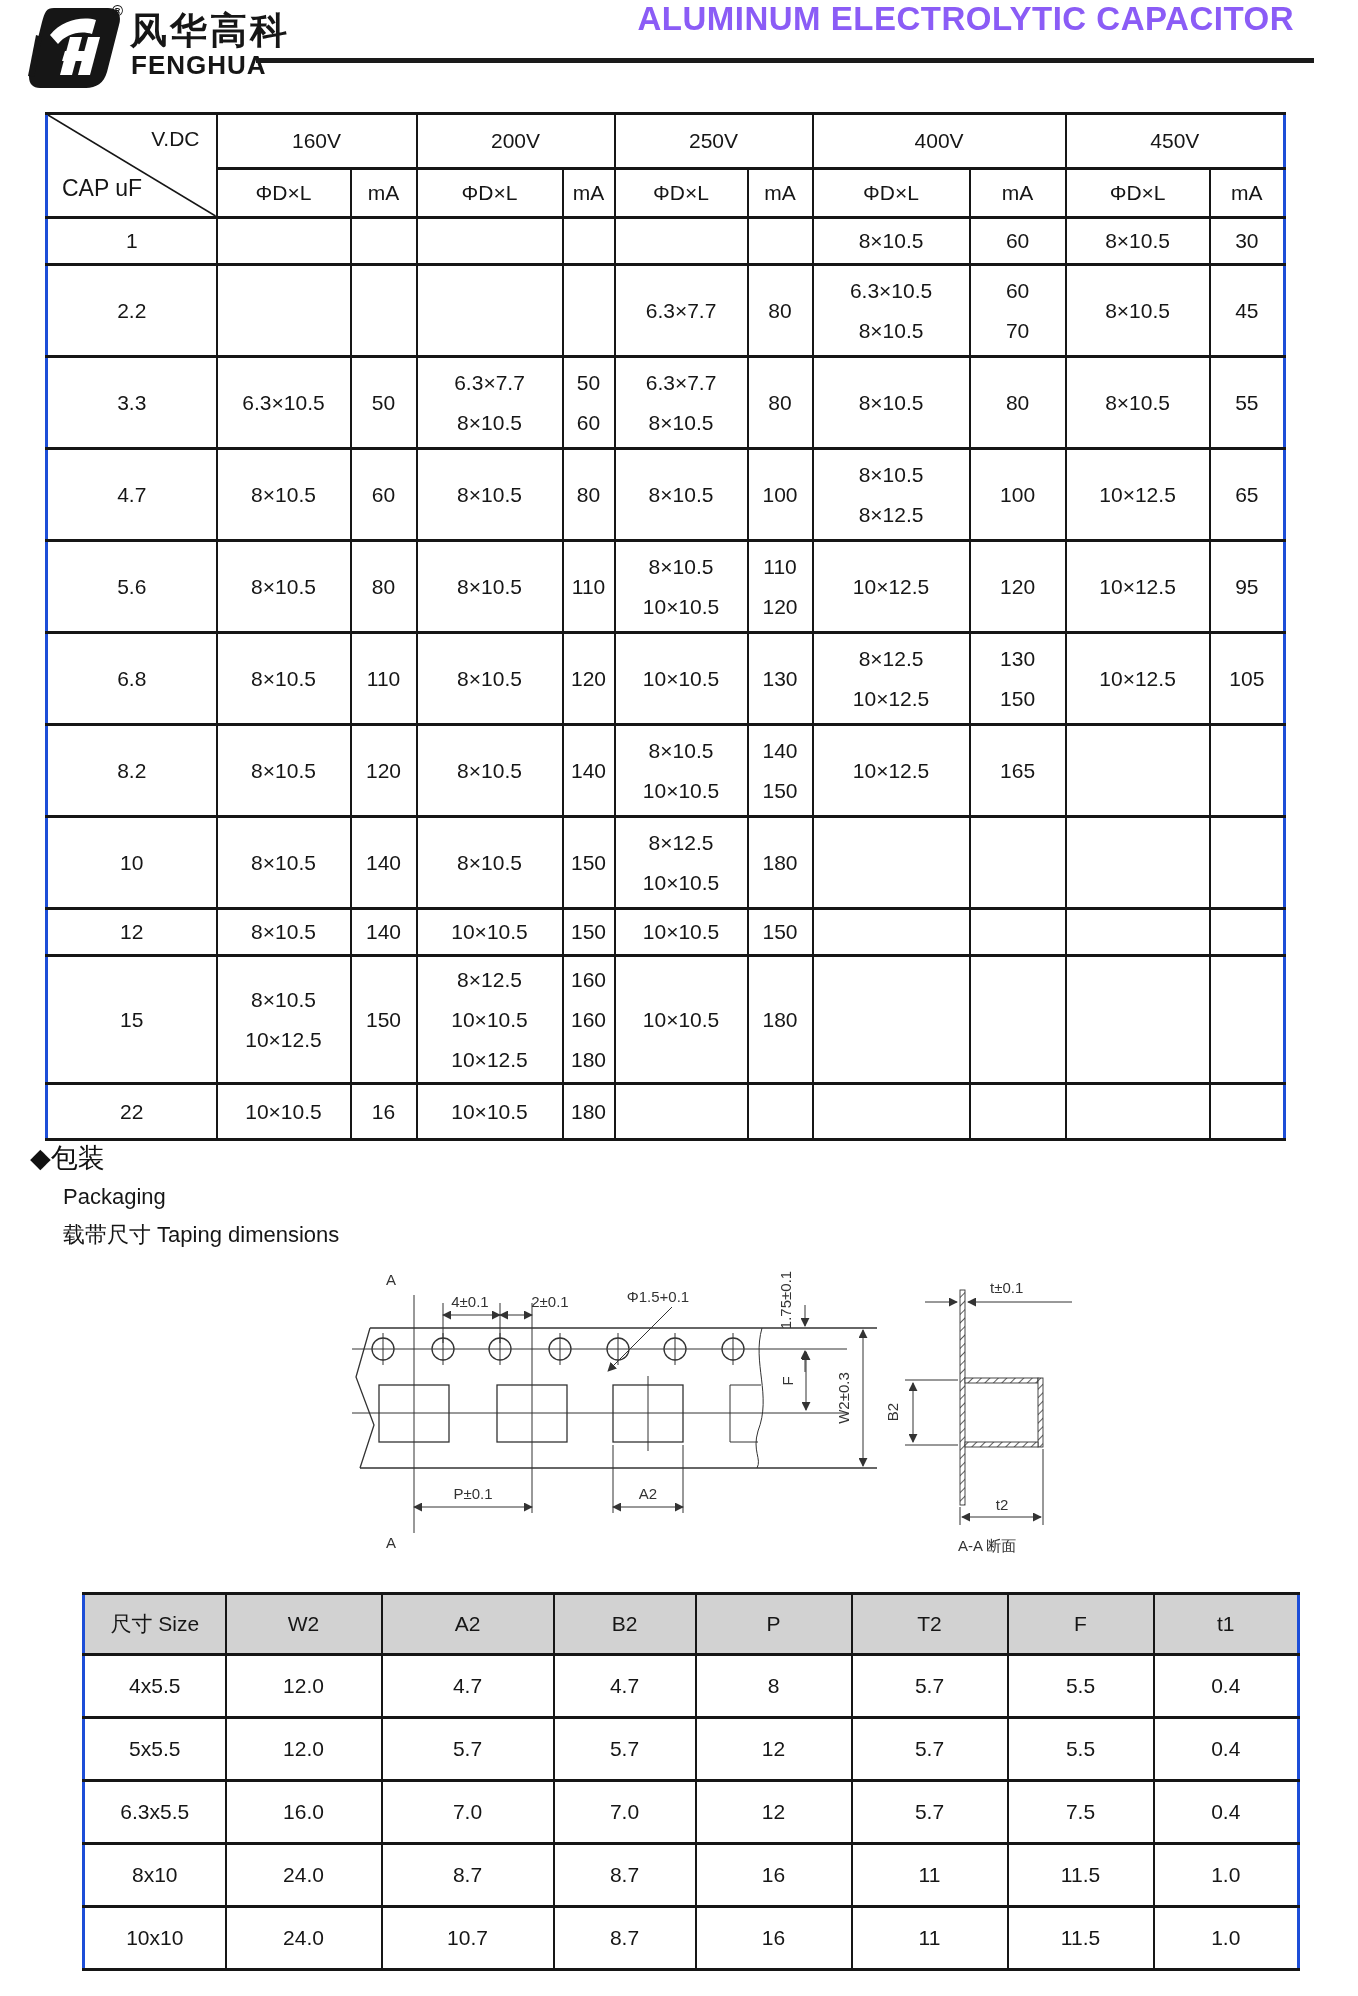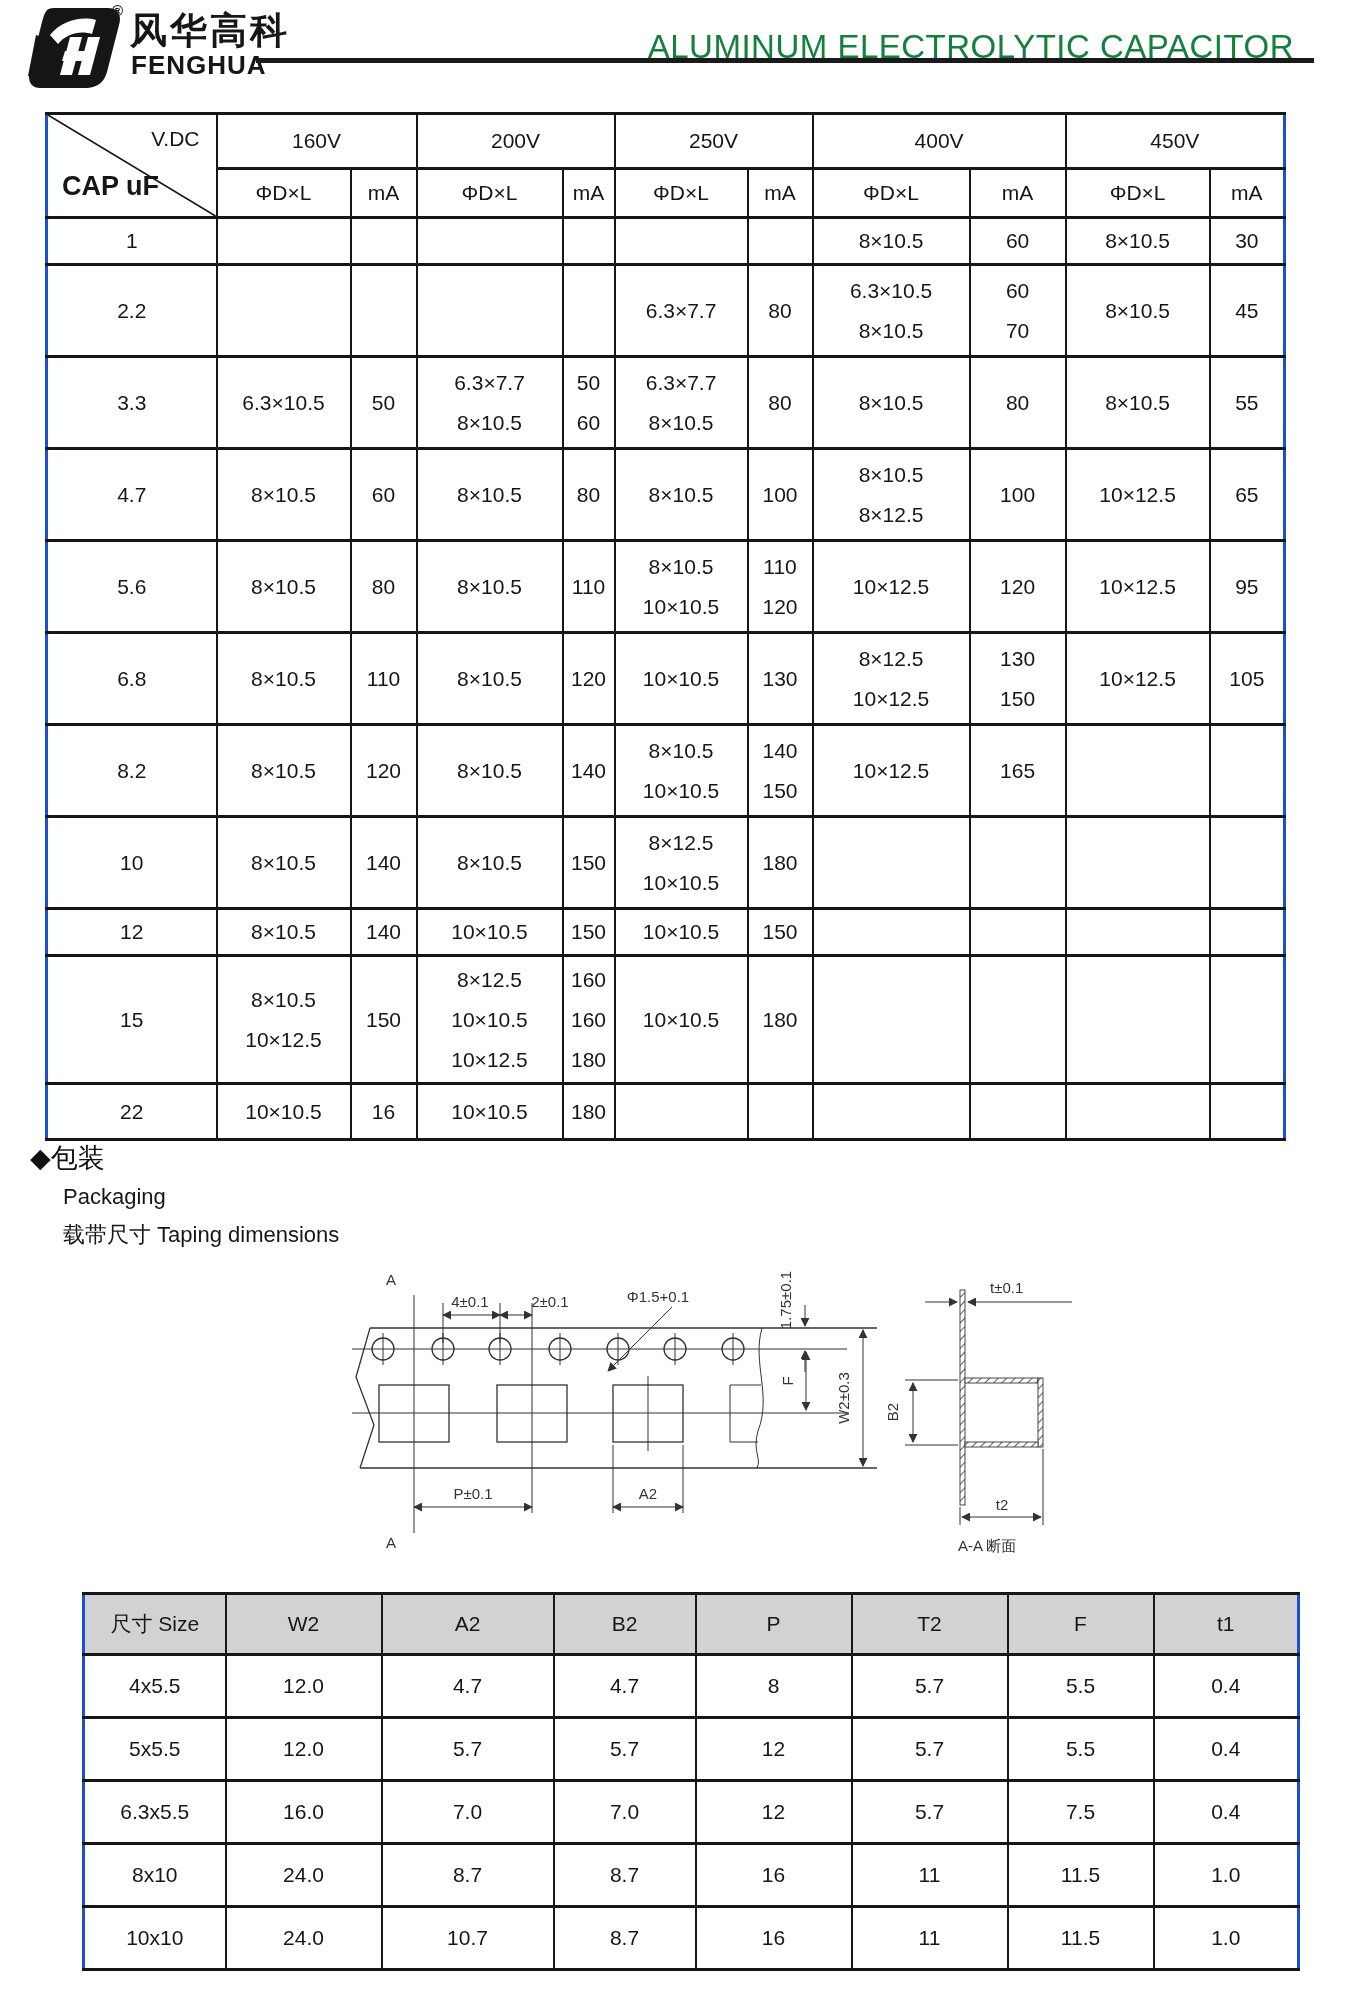--- a/index.html
+++ b/index.html
@@ -4,35 +4,35 @@
 <style>
   html,body{margin:0;padding:0;background:#fff}
   .page{position:relative;width:1358px;height:1996px;background:#fff;color:#161616;
         font-family:"Liberation Sans","DejaVu Sans",sans-serif;overflow:hidden}
 
   
   .logo-glyph{position:absolute;left:28px;top:6px}
   .logo-reg{position:absolute;left:112px;top:2px;font-size:15px;font-weight:bold}
   .logo-cn{position:absolute;left:130px;top:6px;font-size:37px;font-weight:bold;letter-spacing:3px}
   .logo-en{position:absolute;left:131px;top:50px;font-size:26px;font-weight:bold;letter-spacing:1px}
-  .hdr-title{position:absolute;top:28px;right:64px;font-size:33px;font-weight:normal;letter-spacing:.5px;color:#15803d;white-space:nowrap}
+  .hdr-title{position:absolute;top:0;right:64px;font-size:33px;font-weight:bold;letter-spacing:.5px;color:#8b5cf6;white-space:nowrap}
   .hdr-rule{position:absolute;left:256px;right:44px;top:58px;height:5px;background:#1a1a1a}
 
   
   table.grid{border-collapse:collapse;table-layout:fixed;position:absolute;border:3px solid #1d4ed8}
   .grid th,.grid td{border:2px solid #161616;border-top-width:3px;border-bottom-width:3px;
        text-align:center;vertical-align:middle;font-size:21px;font-weight:400;padding:2px 3px;overflow:hidden}
   #ratings-table{left:45px;top:112px;width:1238px}
   #ratings-table .vrow th{height:48px}
   #ratings-table .srow th{height:42px}
   #ratings-table .ln{height:40px;line-height:40px}
   th.corner{position:relative;padding:0}
   th.corner svg{position:absolute;left:0;top:0;width:100%;height:100%}
   .corner-top{position:absolute;top:12px;right:16px;font-size:21px;font-weight:400}
-  .corner-bottom{position:absolute;bottom:14px;left:14px;font-size:27px;font-weight:700}
+  .corner-bottom{position:absolute;bottom:14px;left:14px;font-size:23px;font-weight:400}
 
   #taping-table{left:82px;top:1592px;width:1215px}
   #taping-table th{height:54px;background:#d2d2d2;font-weight:400}
   #taping-table td{height:56px}
 
   
   .pack-title{position:absolute;left:30px;top:1140px;font-size:27px;color:#111}
   .pack-en{position:absolute;left:63px;top:1184px;font-size:22px}
   .pack-sub{position:absolute;left:63px;top:1220px;font-size:22px}
 

